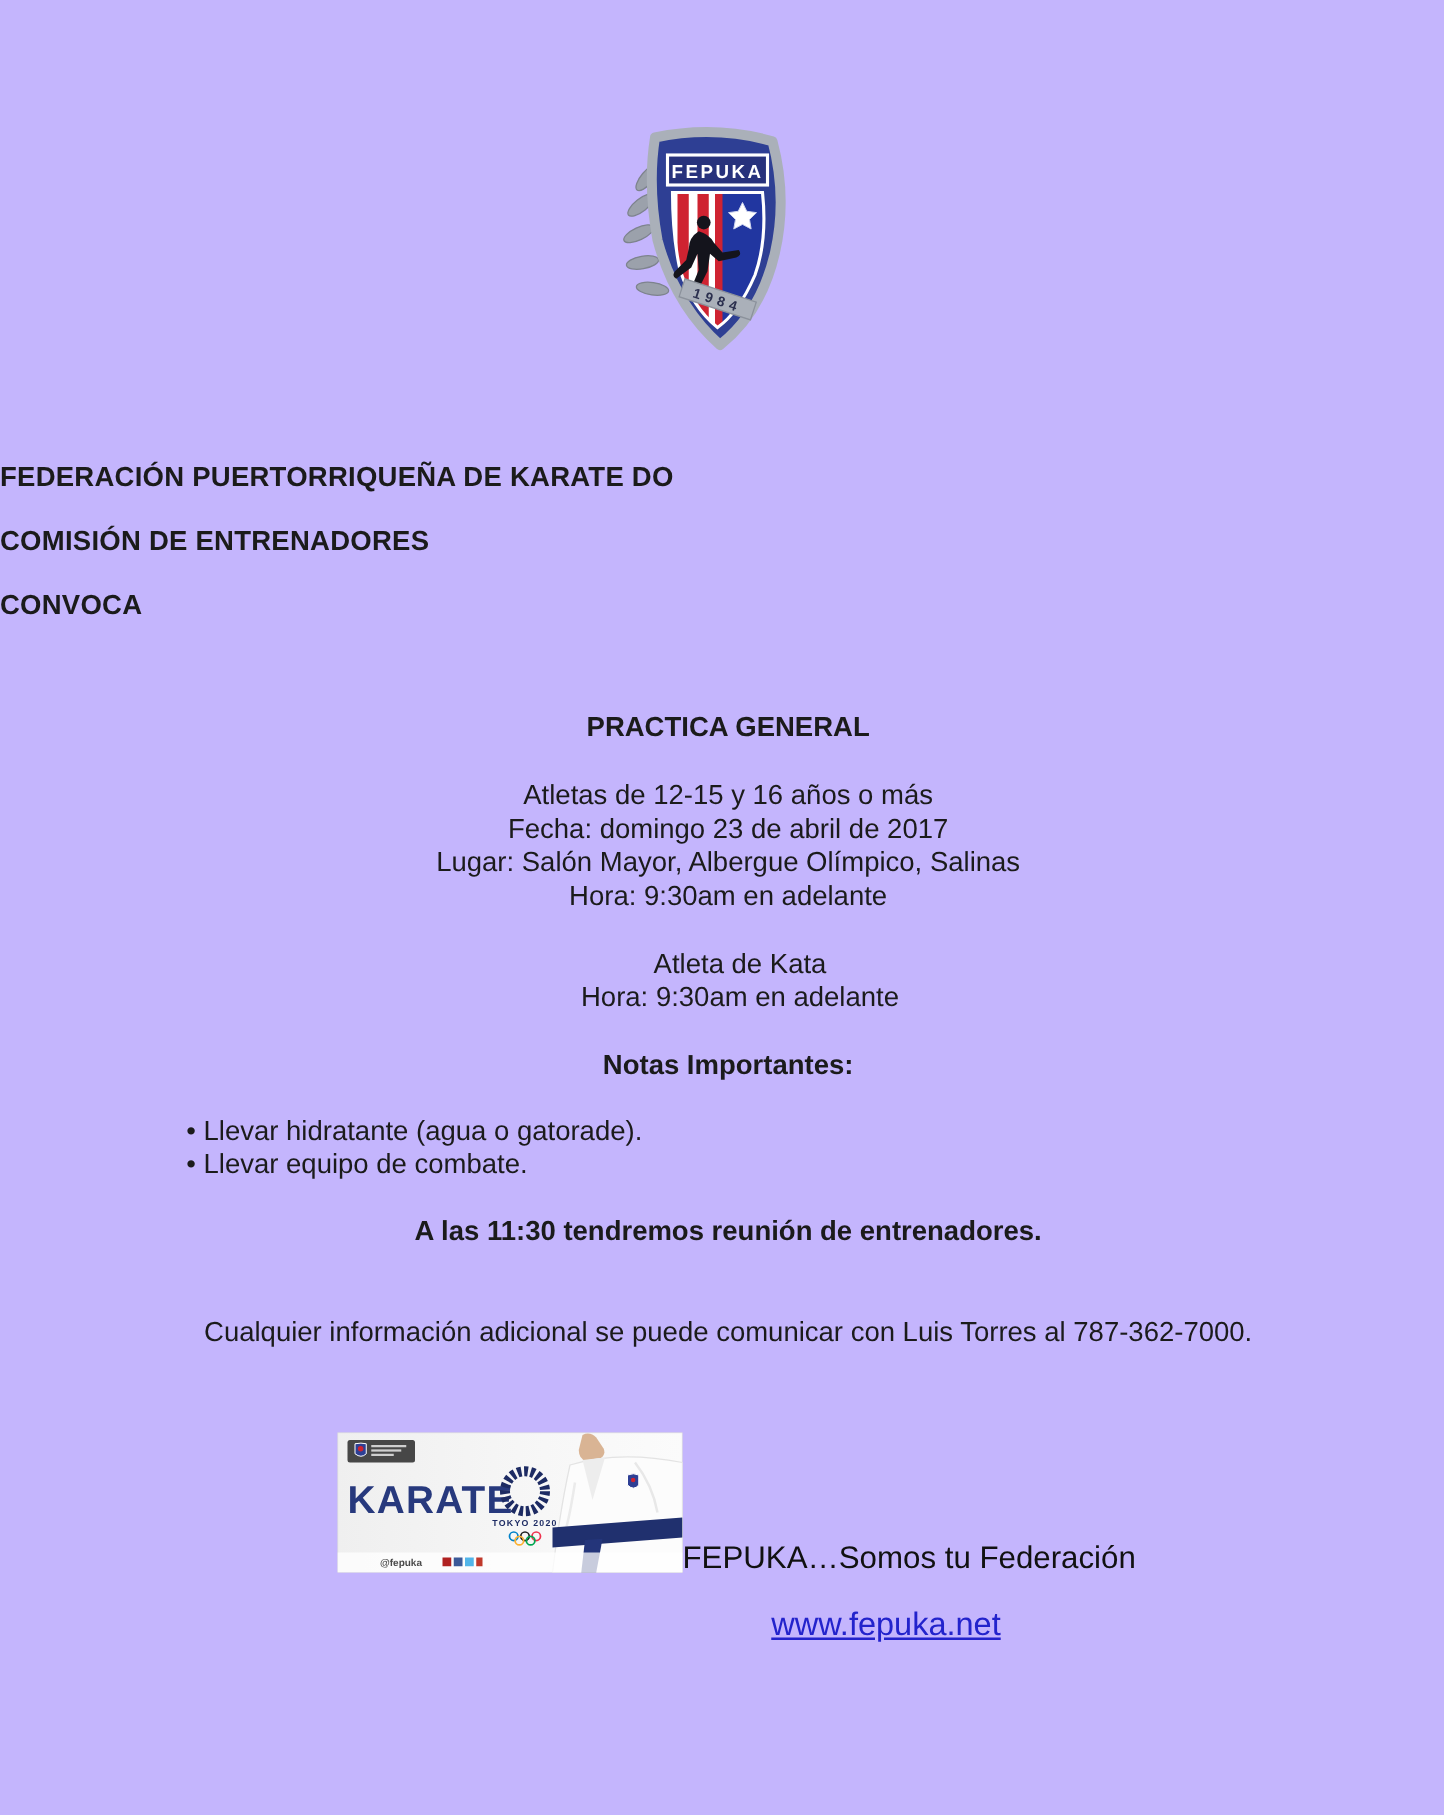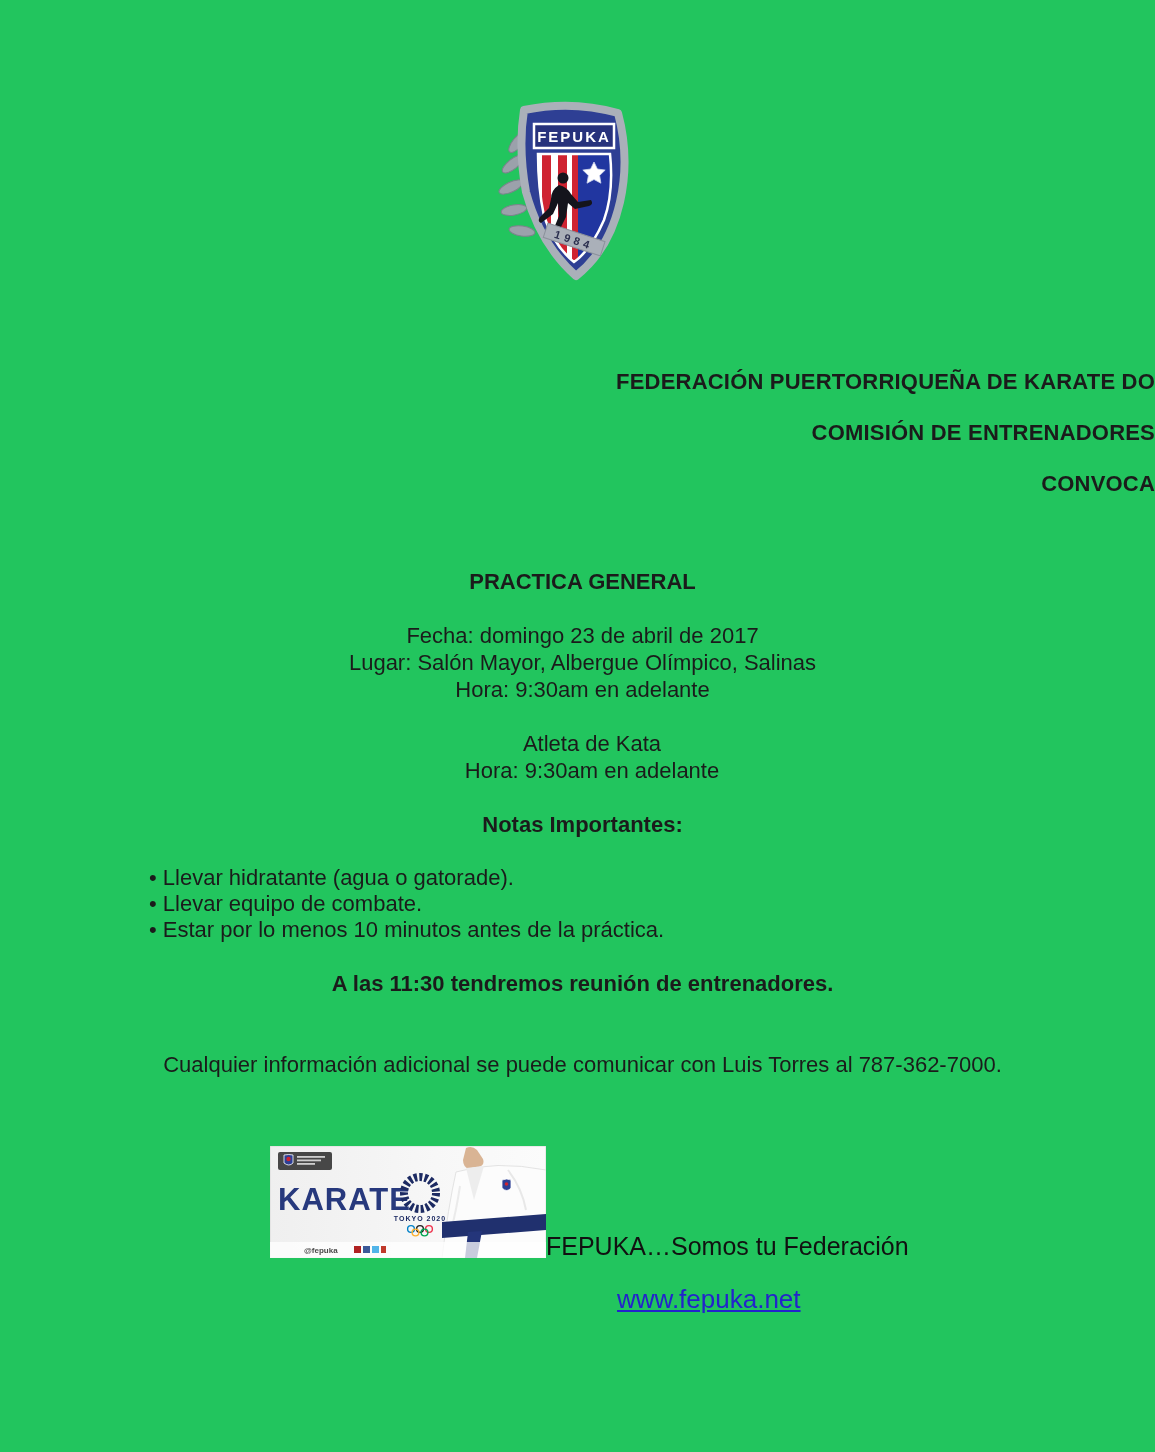--- a/index.html
+++ b/index.html
@@ -1,41 +1,41 @@
 <!DOCTYPE html>
 <html><head>
 <meta charset="utf-8">
 <style>
   html, body { margin: 0; padding: 0; background: #ffffff; }
   .page {
     position: relative;
     width: 1155px;
     height: 1452px;
-    background: #22c55e;
+    background: #c4b5fd;
     font-family: "Liberation Sans", sans-serif;
     color: #1b1b1b;
     overflow: hidden;
   }
 
   
   .logo-wrap {
     position: absolute;
     left: 492px;
     top: 100px;
     width: 160px;
     height: 184px;
   }
 
   
   .headings {
     position: absolute;
     top: 370px;
     left: 0;
     width: 100%;
-    text-align: right;
+    text-align: left;
   }
   .headings .hline {
     font-size: 22px;
     font-weight: bold;
     line-height: 24px;
     margin-bottom: 27px;
     letter-spacing: 0.2px;
   }
 
   
@@ -132,36 +132,36 @@
   <div class="headings">
     <div class="hline">FEDERACIÓN PUERTORRIQUEÑA DE KARATE DO</div>
     <div class="hline">COMISIÓN DE ENTRENADORES</div>
     <div class="hline">CONVOCA</div>
   </div>
 
   <div class="content">
     <p class="b sec-title">PRACTICA GENERAL</p>
 
     <div>
+      <p>Atletas de 12-15 y 16 años o más</p>
       <p>Fecha: domingo 23 de abril de 2017</p>
       <p>Lugar: Salón Mayor, Albergue Olímpico, Salinas</p>
       <p>Hora: 9:30am en adelante</p>
     </div>
 
     <div class="block-gap">
       <p>Atleta de Kata</p>
       <p>Hora: 9:30am en adelante</p>
     </div>
 
     <p class="b block-gap">Notas Importantes:</p>
 
     <div class="bullets block-gap">
       <div>• Llevar hidratante (agua o gatorade).</div>
       <div>• Llevar equipo de combate.</div>
-      <div>• Estar por lo menos 10 minutos antes de la práctica.</div>
     </div>
 
     <p class="b block-gap">A las 11:30 tendremos reunión de entrenadores.</p>
 
     <p class="block-gap" style="margin-top:54px !important;">Cualquier información adicional se puede comunicar con Luis Torres al 787-362-7000.</p>
   </div>
 
   <div class="banner">
     <svg viewBox="0 0 276 112" width="276" height="112">
       <defs>

